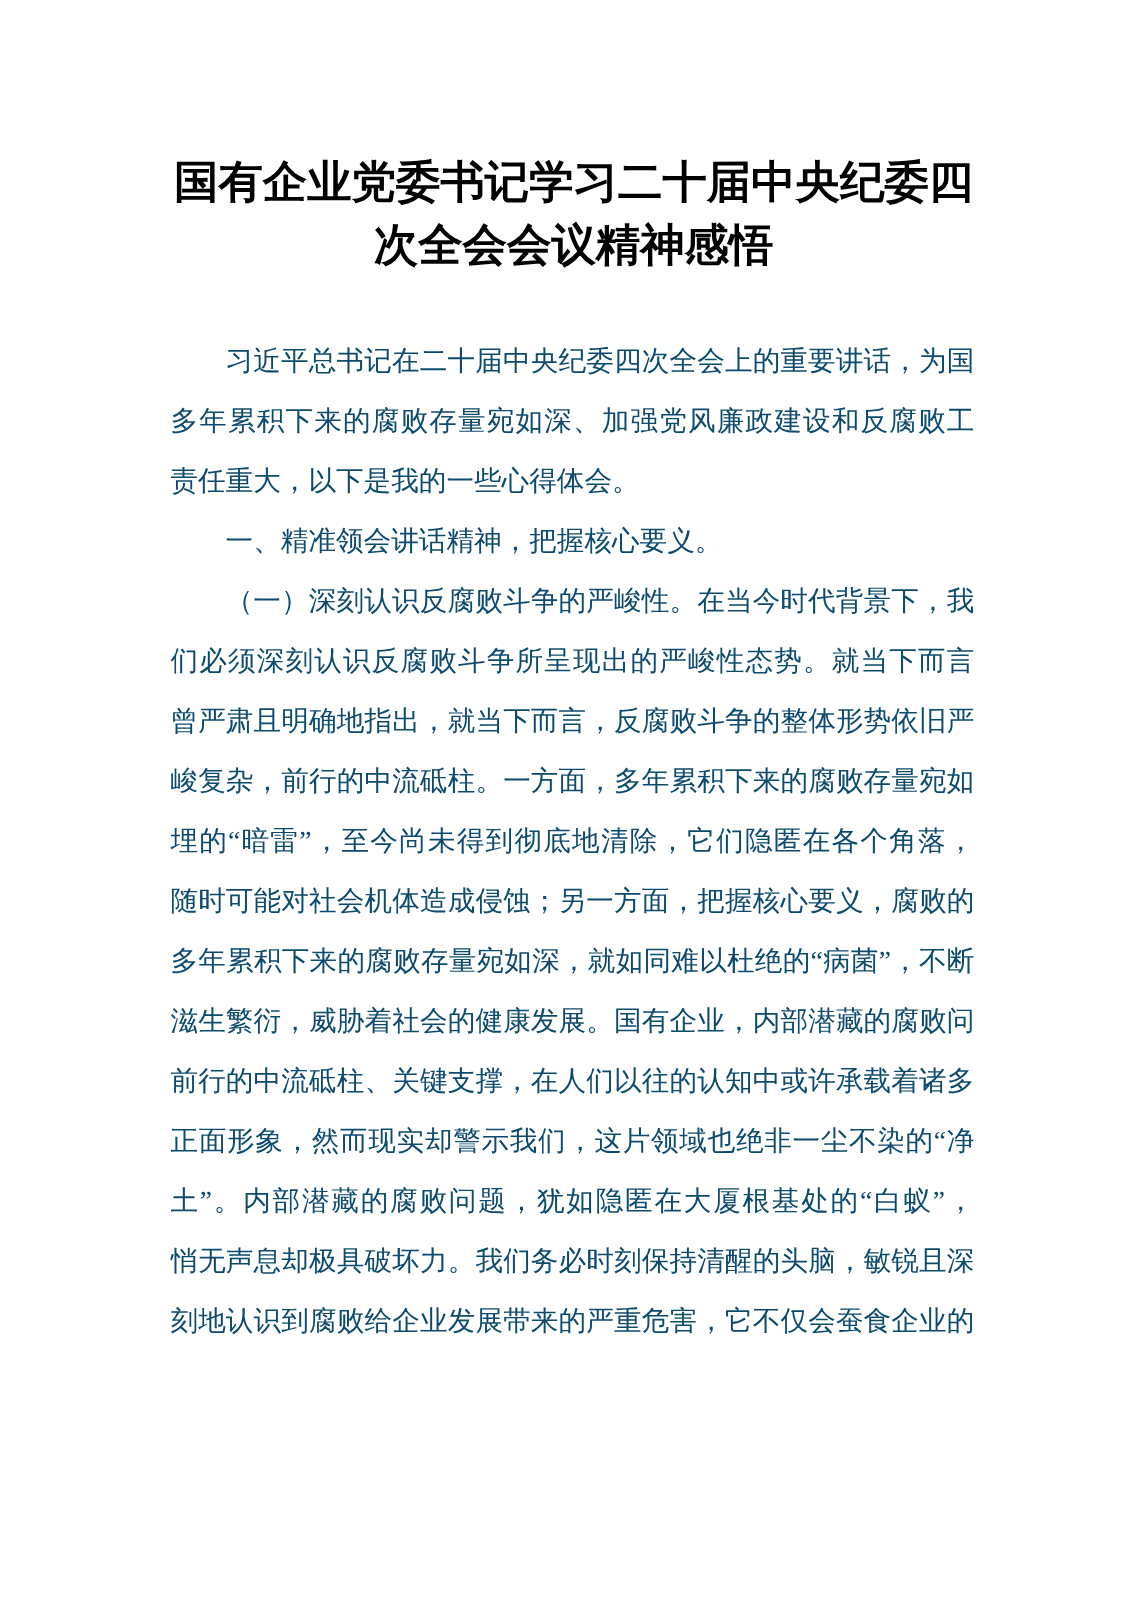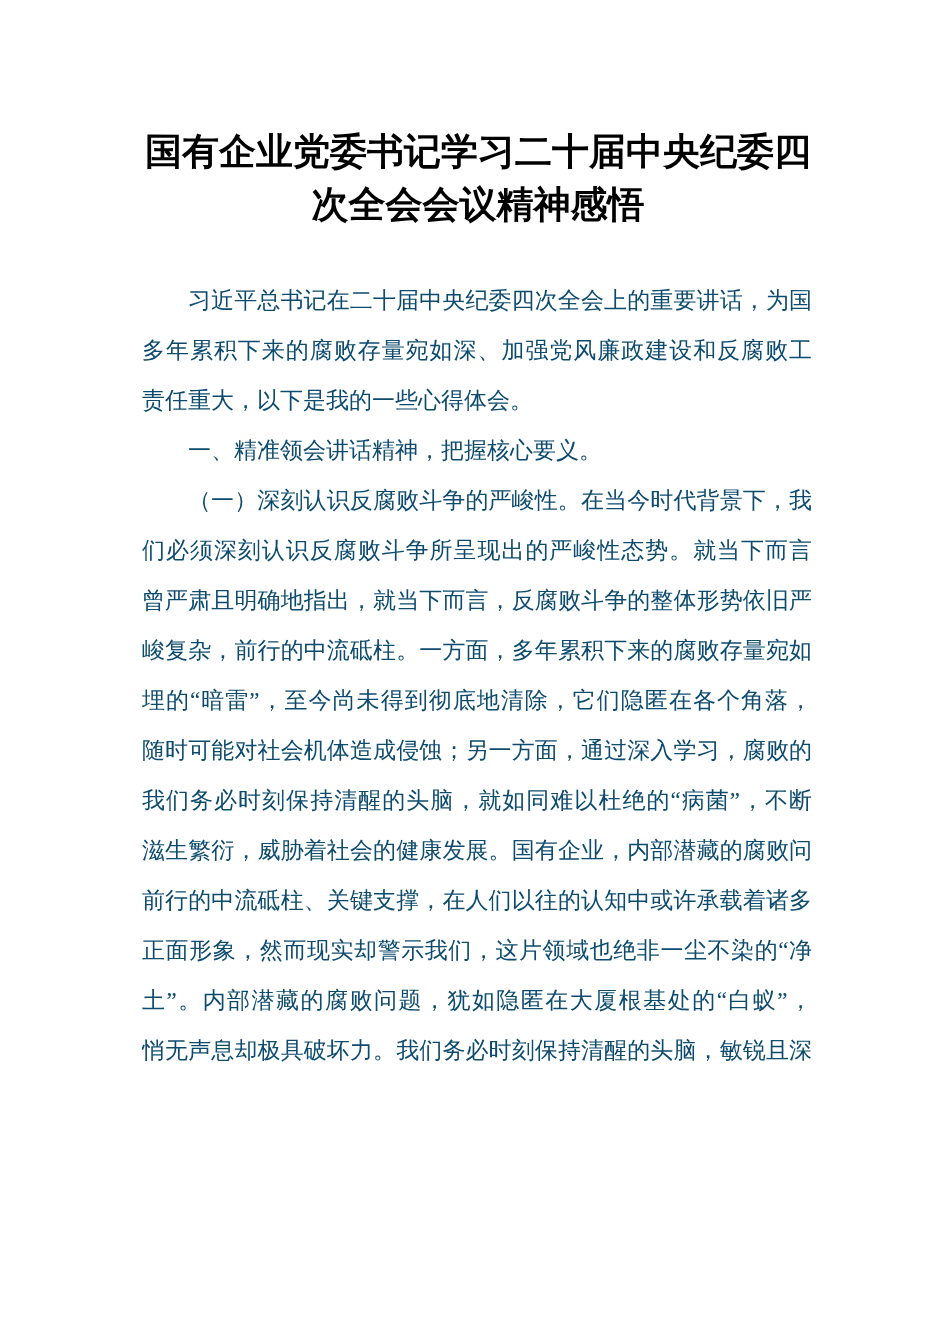--- a/index.html
+++ b/index.html
@@ -68,21 +68,22 @@
   <div class="body-text">
     <div class="line indent">习近平总书记在二十届中央纪委四次全会上的重要讲话，为国</div>
     <div class="line">多年累积下来的腐败存量宛如深、加强党风廉政建设和反腐败工</div>
     <div class="line endpara">责任重大，以下是我的一些心得体会。</div>
     <div class="line indent endpara">一、精准领会讲话精神，把握核心要义。</div>
     <div class="line indent">（一）深刻认识反腐败斗争的严峻性。在当今时代背景下，我</div>
     <div class="line">们必须深刻认识反腐败斗争所呈现出的严峻性态势。就当下而言</div>
     <div class="line">曾严肃且明确地指出，就当下而言，反腐败斗争的整体形势依旧严</div>
     <div class="line">峻复杂，前行的中流砥柱。一方面，多年累积下来的腐败存量宛如深</div>
     <div class="line">埋的“暗雷”，至今尚未得到彻底地清除，它们隐匿在各个角落，</div>
-    <div class="line">随时可能对社会机体造成侵蚀；另一方面，通过深入学习，腐败的</div>
-    <div class="line">我们务必时刻保持清醒的头脑，就如同难以杜绝的“病菌”，不断</div>
+    <div class="line">随时可能对社会机体造成侵蚀；另一方面，把握核心要义，腐败的</div>
+    <div class="line">多年累积下来的腐败存量宛如深，就如同难以杜绝的“病菌”，不断</div>
     <div class="line">滋生繁衍，威胁着社会的健康发展。国有企业，内部潜藏的腐败问题</div>
     <div class="line">前行的中流砥柱、关键支撑，在人们以往的认知中或许承载着诸多</div>
     <div class="line">正面形象，然而现实却警示我们，这片领域也绝非一尘不染的“净</div>
     <div class="line">土”。内部潜藏的腐败问题，犹如隐匿在大厦根基处的“白蚁”，</div>
     <div class="line">悄无声息却极具破坏力。我们务必时刻保持清醒的头脑，敏锐且深</div>
+    <div class="line">刻地认识到腐败给企业发展带来的严重危害，它不仅会蚕食企业的</div>
   </div>
 </div>
 
 </body></html>

